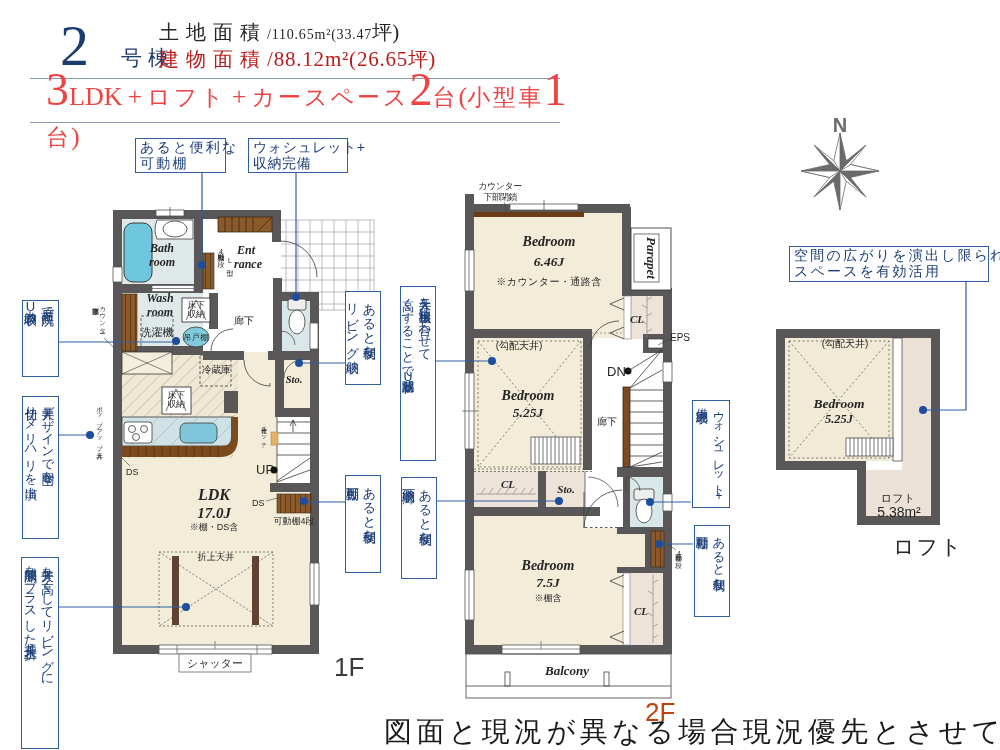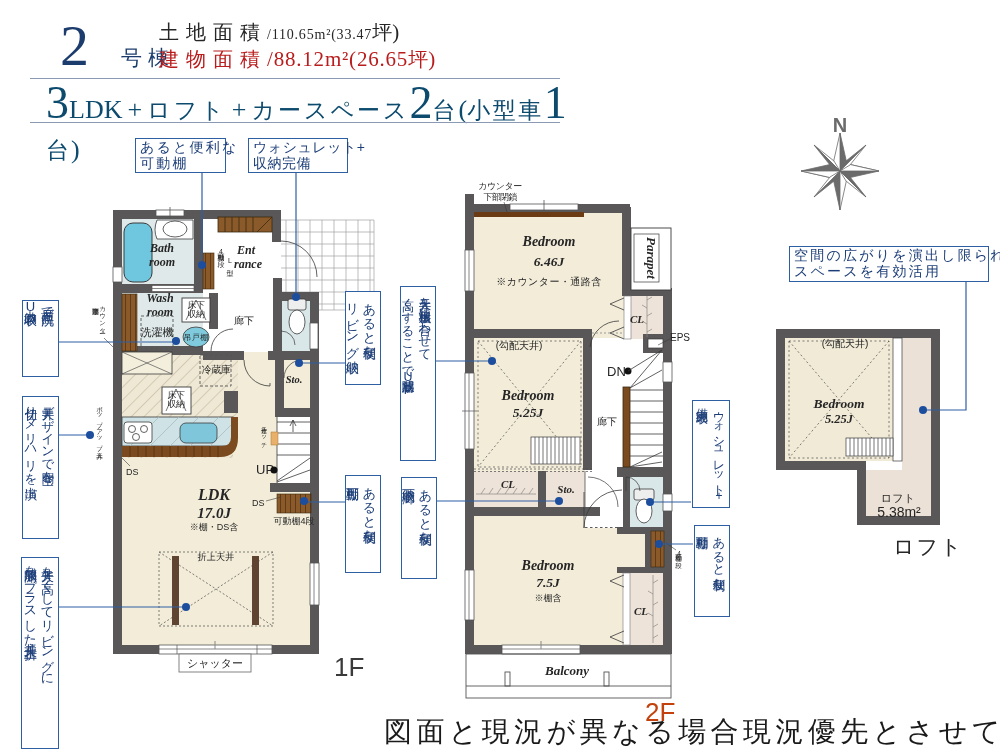--- a/index.html
+++ b/index.html
@@ -520,21 +520,21 @@
 <div class="abs" style="left:60px;top:18px;width:420px;height:56px;color:#1c3c6e;">
   <span style="font-size:58px;line-height:56px;font-family:'Liberation Serif',serif;">2</span><span style="font-size:21px;letter-spacing:6px;margin-left:32px;">号棟</span>
 </div>
 
 <div class="abs" style="left:159px;top:19px;width:400px;height:24px;color:#262626;font-size:20px;"><span style="letter-spacing:7px;">土地面積</span><span style="font-family:'Liberation Serif',serif;font-size:14px;letter-spacing:0.8px;">/110.65m²(33.47</span><span style="letter-spacing:0;">坪</span><span style="font-family:'Liberation Serif',serif;font-size:21px;">)</span></div>
 
 <div class="abs" style="left:159px;top:46px;width:400px;height:24px;color:#b91c1c;font-size:20px;"><span style="letter-spacing:7px;">建物面積</span><span style="font-family:'Liberation Serif',serif;font-size:21px;letter-spacing:0.8px;">/88.12m²(26.65</span><span style="letter-spacing:0;">坪</span><span style="font-family:'Liberation Serif',serif;font-size:21px;">)</span></div>
 
 <div class="abs" style="left:30px;top:78px;width:530px;height:1px;background:#8a9ab2;"></div>
 
-<div class="abs" style="left:46px;top:83px;width:530px;height:40px;color:#0c4a6e;font-family:'Liberation Serif',serif;font-size:26px;line-height:40px;">
+<div class="abs" style="left:46px;top:70px;width:530px;height:40px;color:#ef4444;font-family:'Liberation Serif',serif;font-size:26px;line-height:40px;">
   <span style="font-size:46px;">3</span><span>LDK<span style="letter-spacing:0;padding:0 5px;">+</span></span><span style="font-family:'Liberation Sans',sans-serif;font-size:23px;letter-spacing:3px;">ロフト</span><span style="padding:0 5px;">+</span><span style="font-family:'Liberation Sans',sans-serif;font-size:23px;letter-spacing:3px;">カースペース</span><span style="font-size:46px;">2</span><span style="font-family:'Liberation Sans',sans-serif;font-size:23px;letter-spacing:3px;">台</span><span>(</span><span style="font-family:'Liberation Sans',sans-serif;font-size:23px;letter-spacing:2.5px;">小型車</span><span style="font-size:46px;">1</span><span style="font-family:'Liberation Sans',sans-serif;font-size:23px;letter-spacing:2px;">台</span><span>)</span>
 </div>
 
 <div class="abs" style="left:30px;top:122px;width:530px;height:1px;background:#8a9ab2;"></div>
 
 <div class="ann" style="left:135px;top:138px;width:81px;height:31px;">あると便利な<br>可動棚</div>
 
 <div class="ann" style="left:248px;top:138px;width:90px;height:31px;letter-spacing:0.5px;">ウォシュレット+<br>収納完備</div>
 
 <div class="annv" style="left:22px;top:300px;width:31px;height:71px;font-size:13px;letter-spacing:-1.2px;">洗面吊戸で<br>収納力UP</div>

